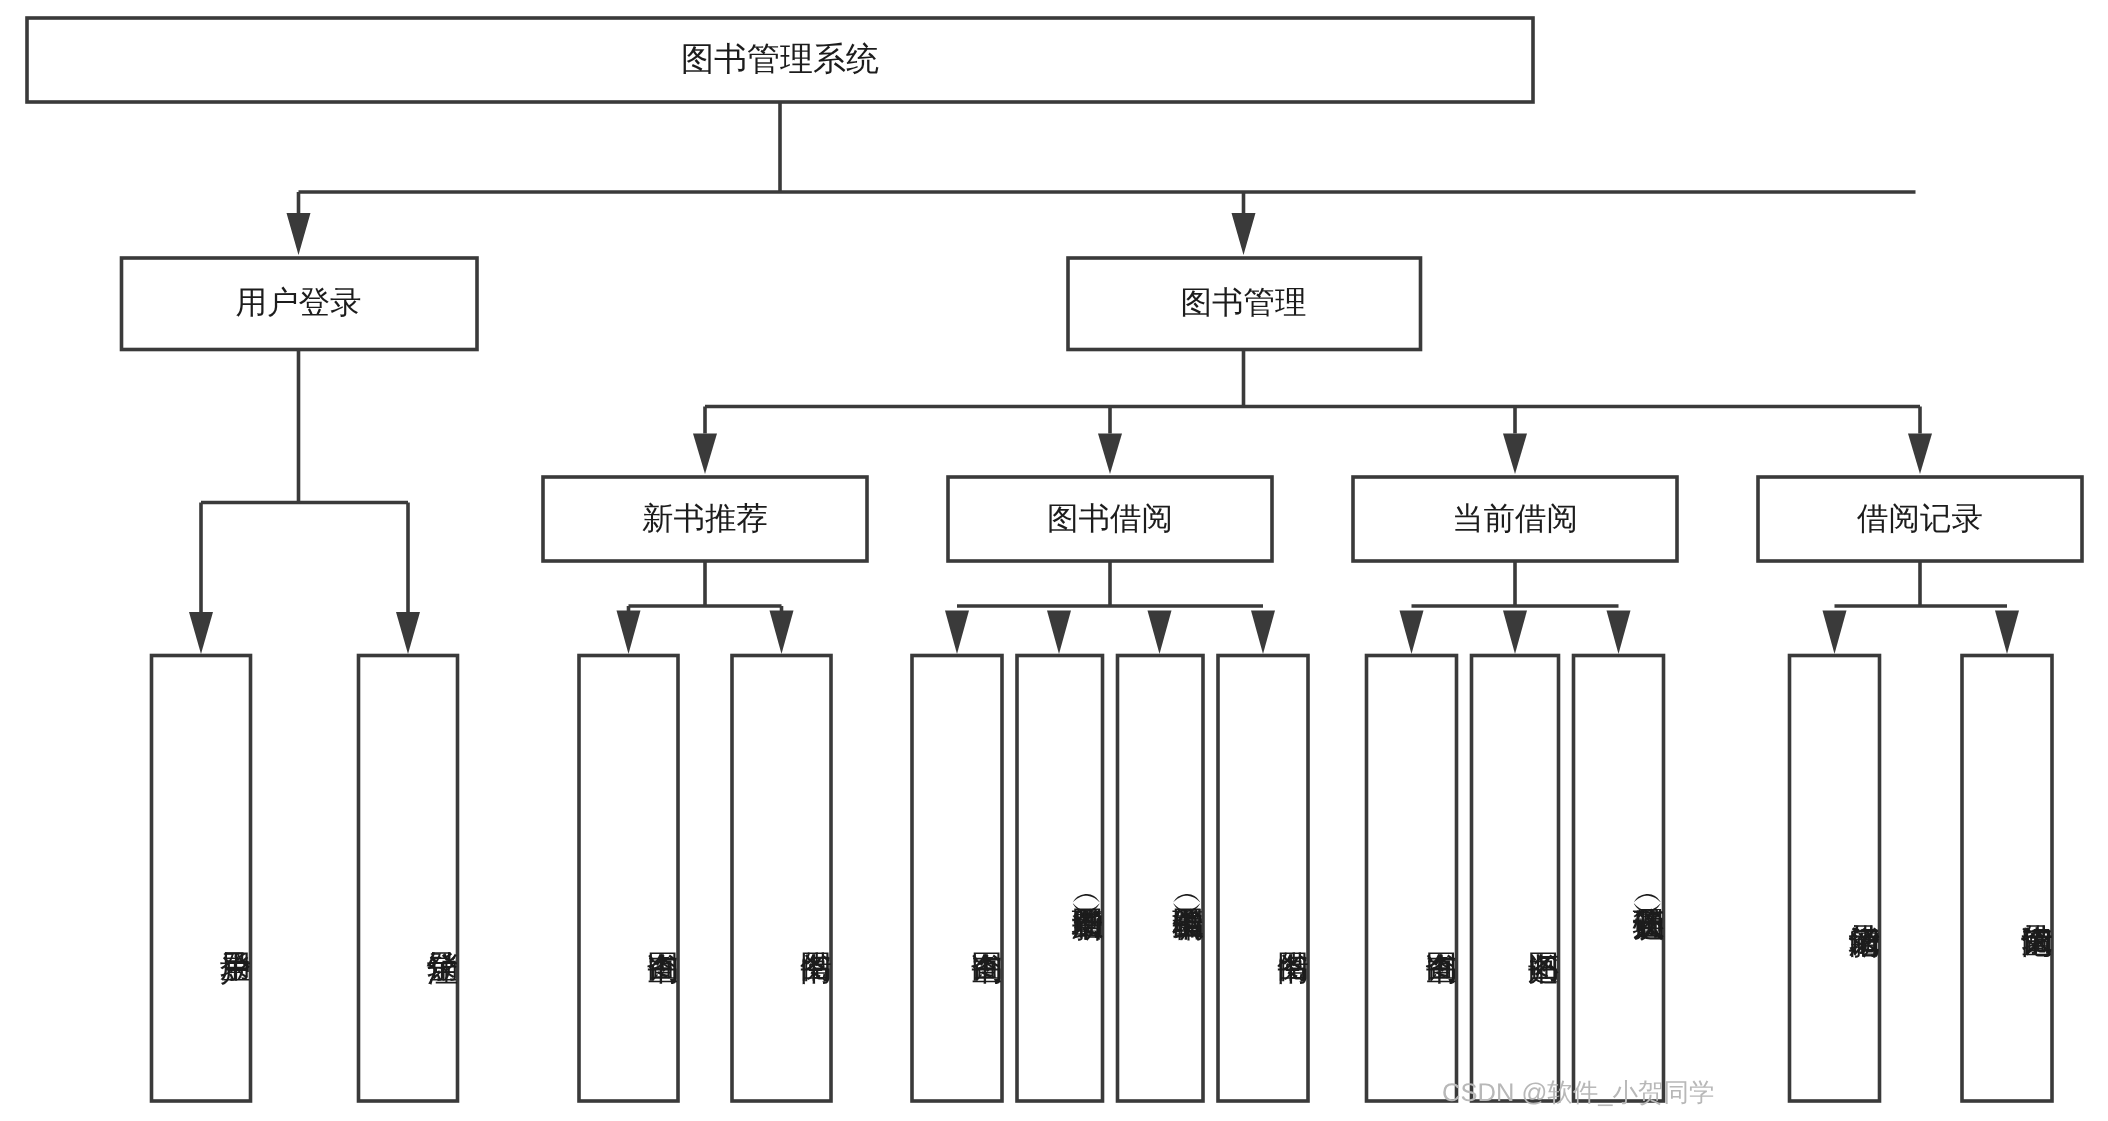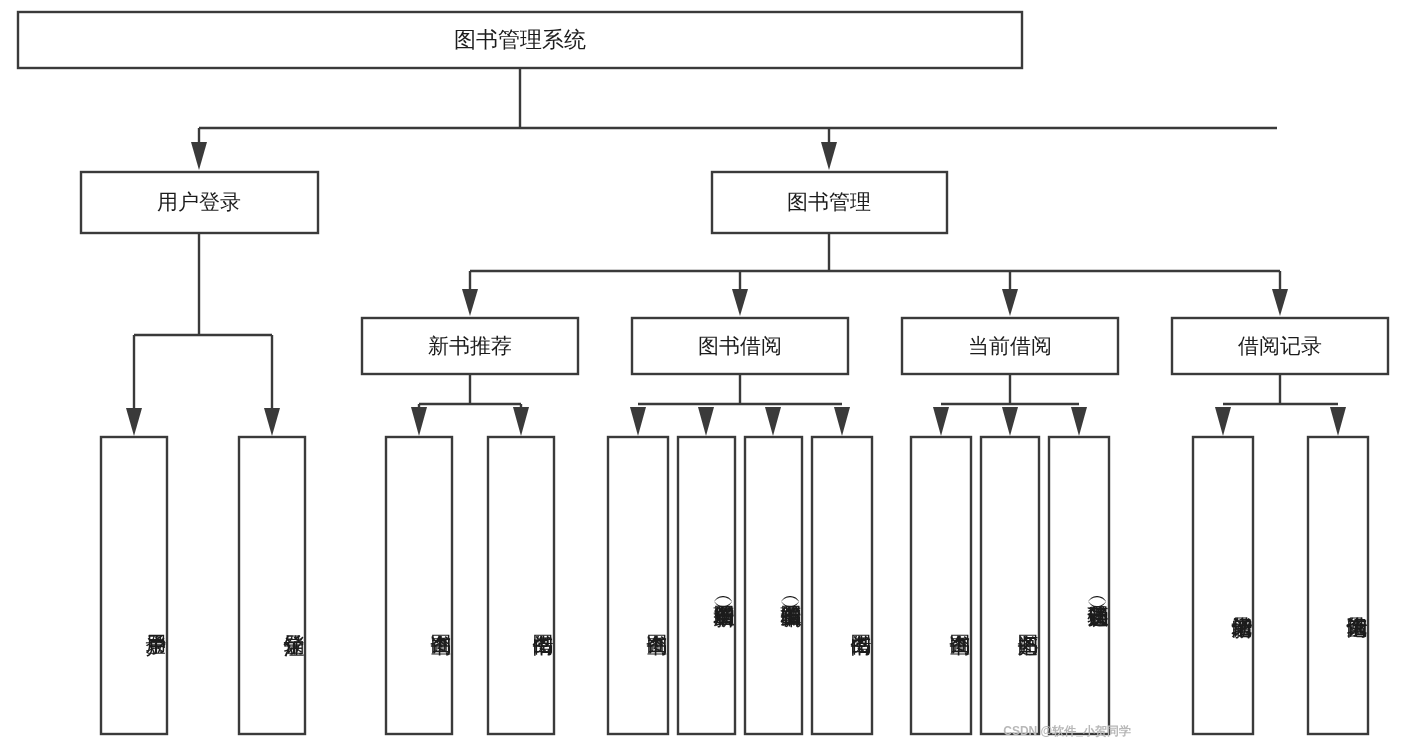--- a/index.html
+++ b/index.html
@@ -11,20 +11,21 @@
     width: 1405px;
     height: 747px;
     font-family: "Liberation Sans", sans-serif;
     overflow: hidden;
   }
   #diagram-root {
     position: relative;
     width: 1139px;
     height: 747px;
     background: #ffffff;
+    padding-left: 12px;
   }
   svg#flowchart {
     position: absolute;
     top: 0;
     left: 0;
     width: 1405px;
     height: 747px;
     display: block;
   }
   .node-box {
@@ -69,25 +70,24 @@
     align-items: flex-start;
     justify-content: center;
     white-space: nowrap;
     pointer-events: none;
   }
   .watermark {
     position: absolute;
     right: 8px;
     bottom: 7px;
     font-family: "Liberation Sans", sans-serif;
-    font-size: 12px;
+    font-size: 17px;
     color: #b8b8b8;
     white-space: nowrap;
     pointer-events: none;
-    font-weight: bold;
   }
 </style>
 </head>
 <body>
 
 <div id="diagram-root">
 
   <svg id="flowchart" viewBox="0 0 1405 747">
 
     <g>

